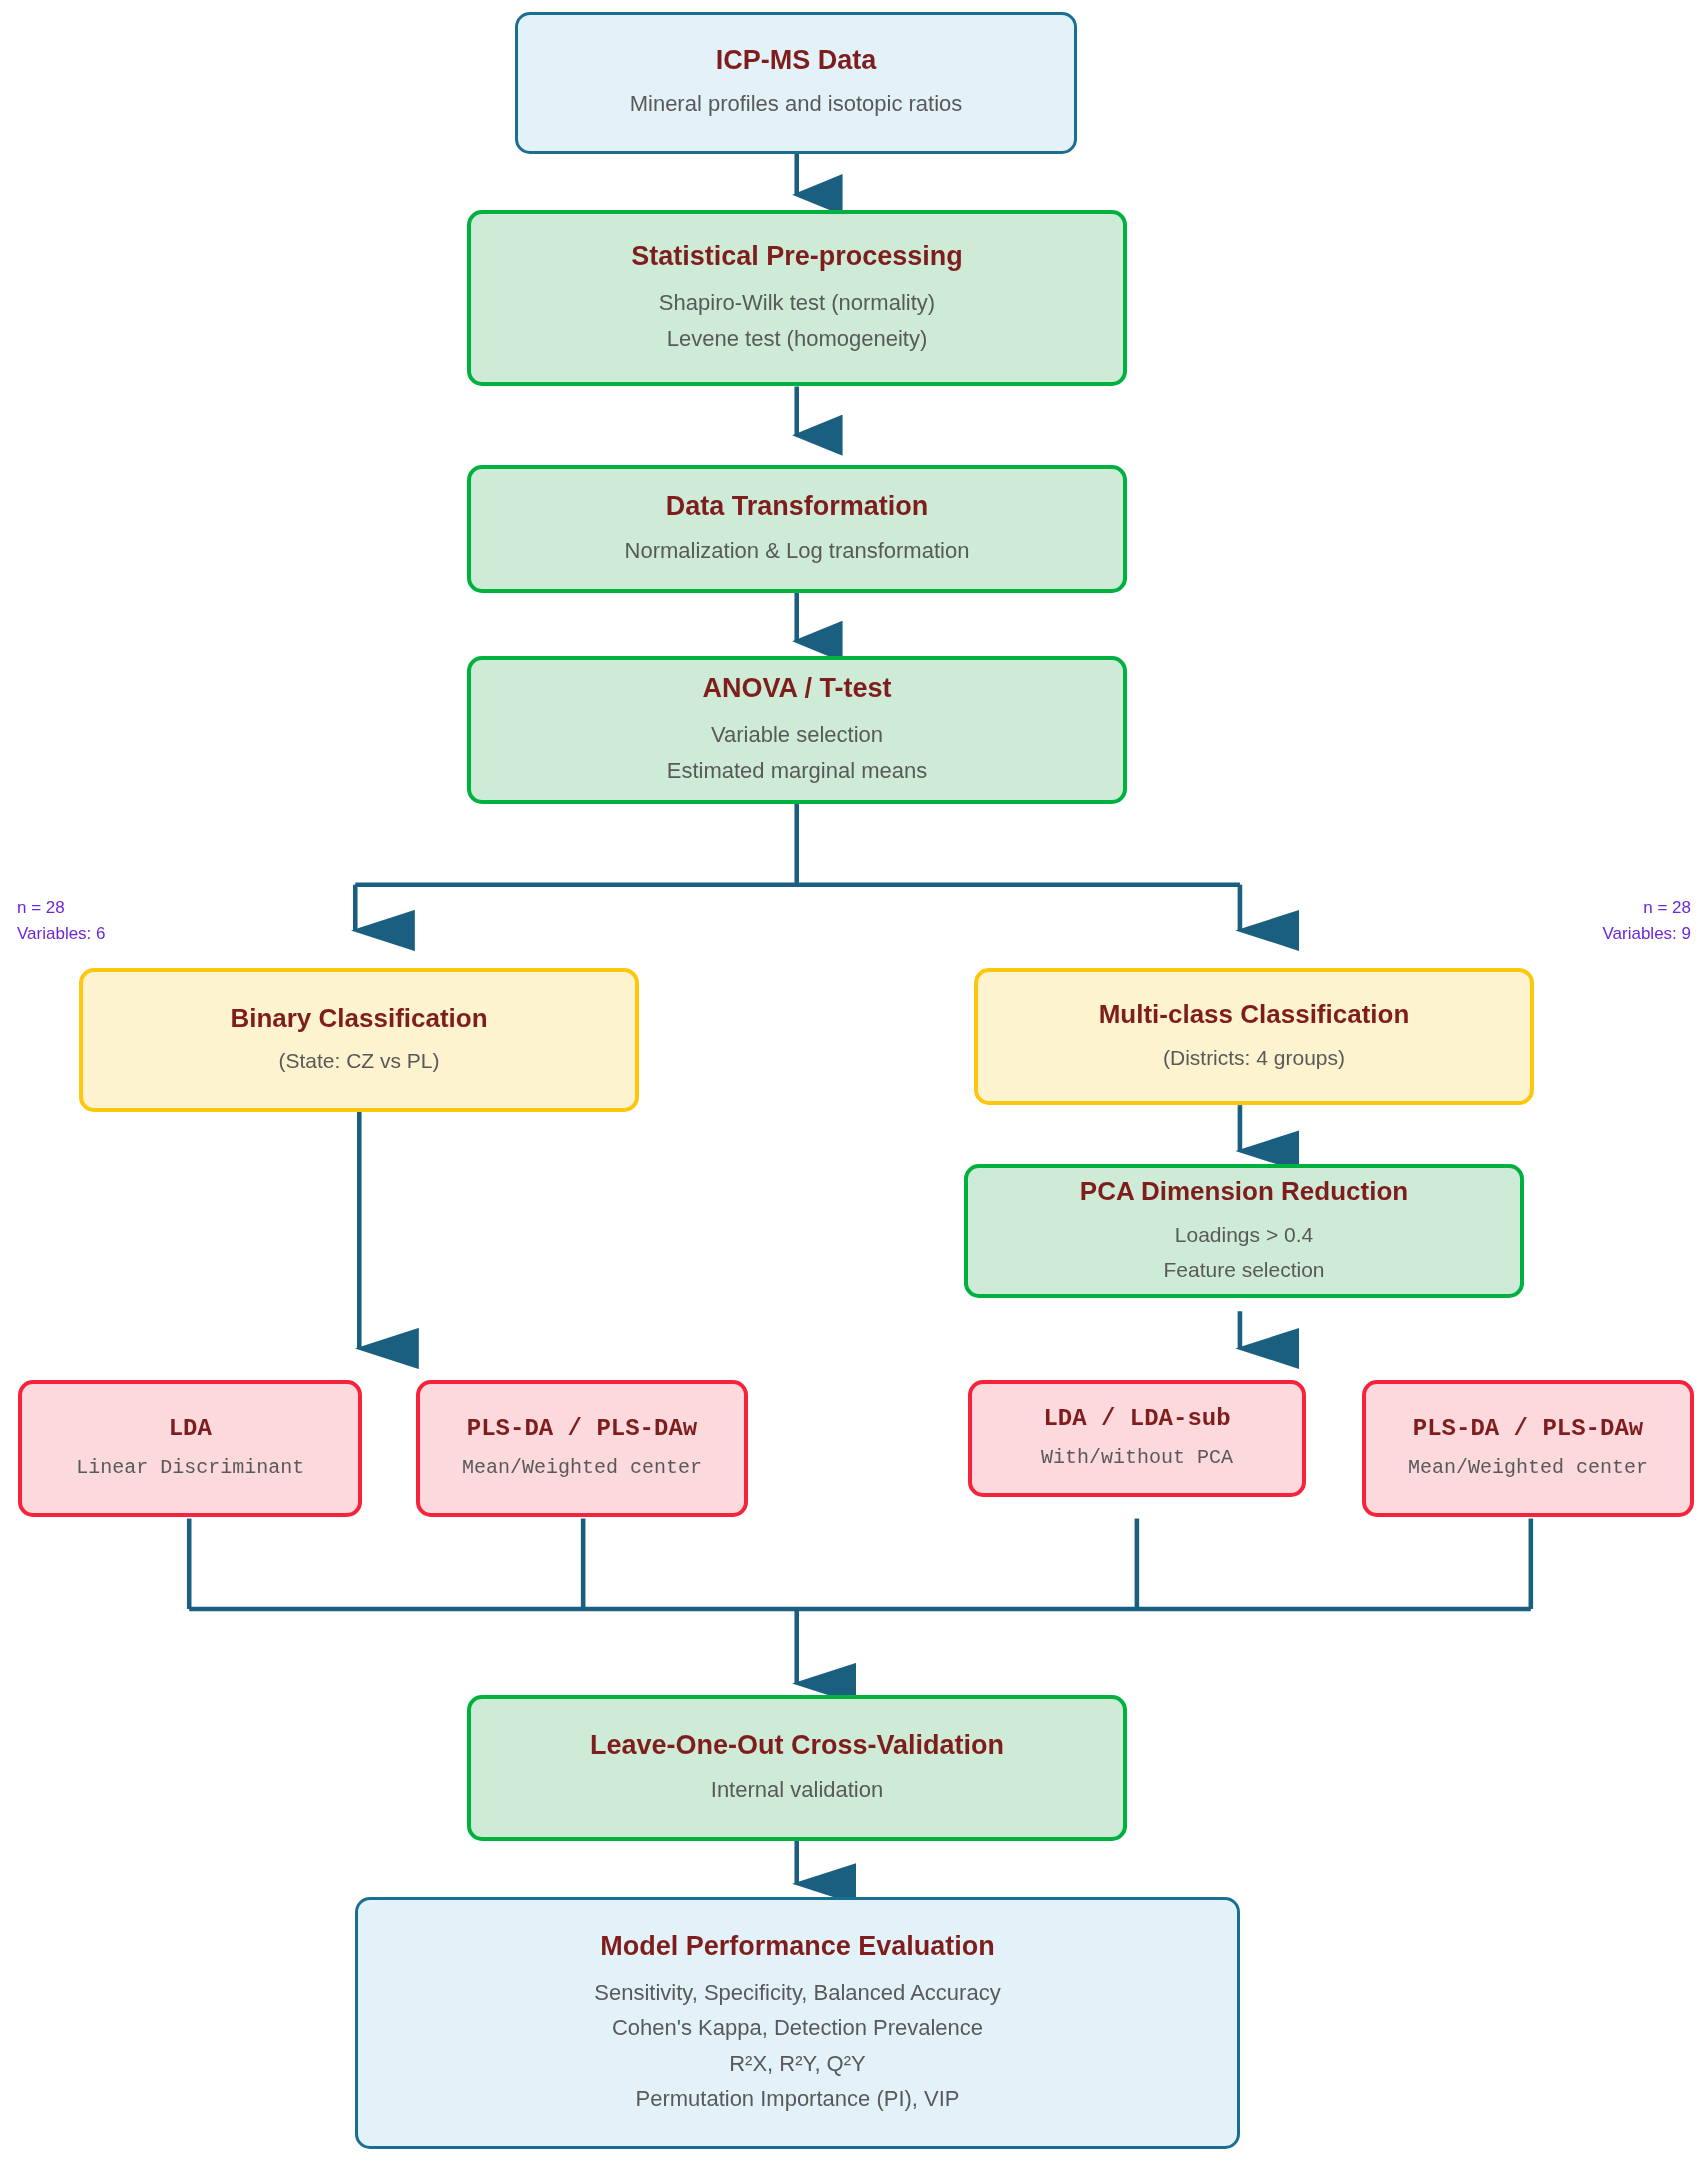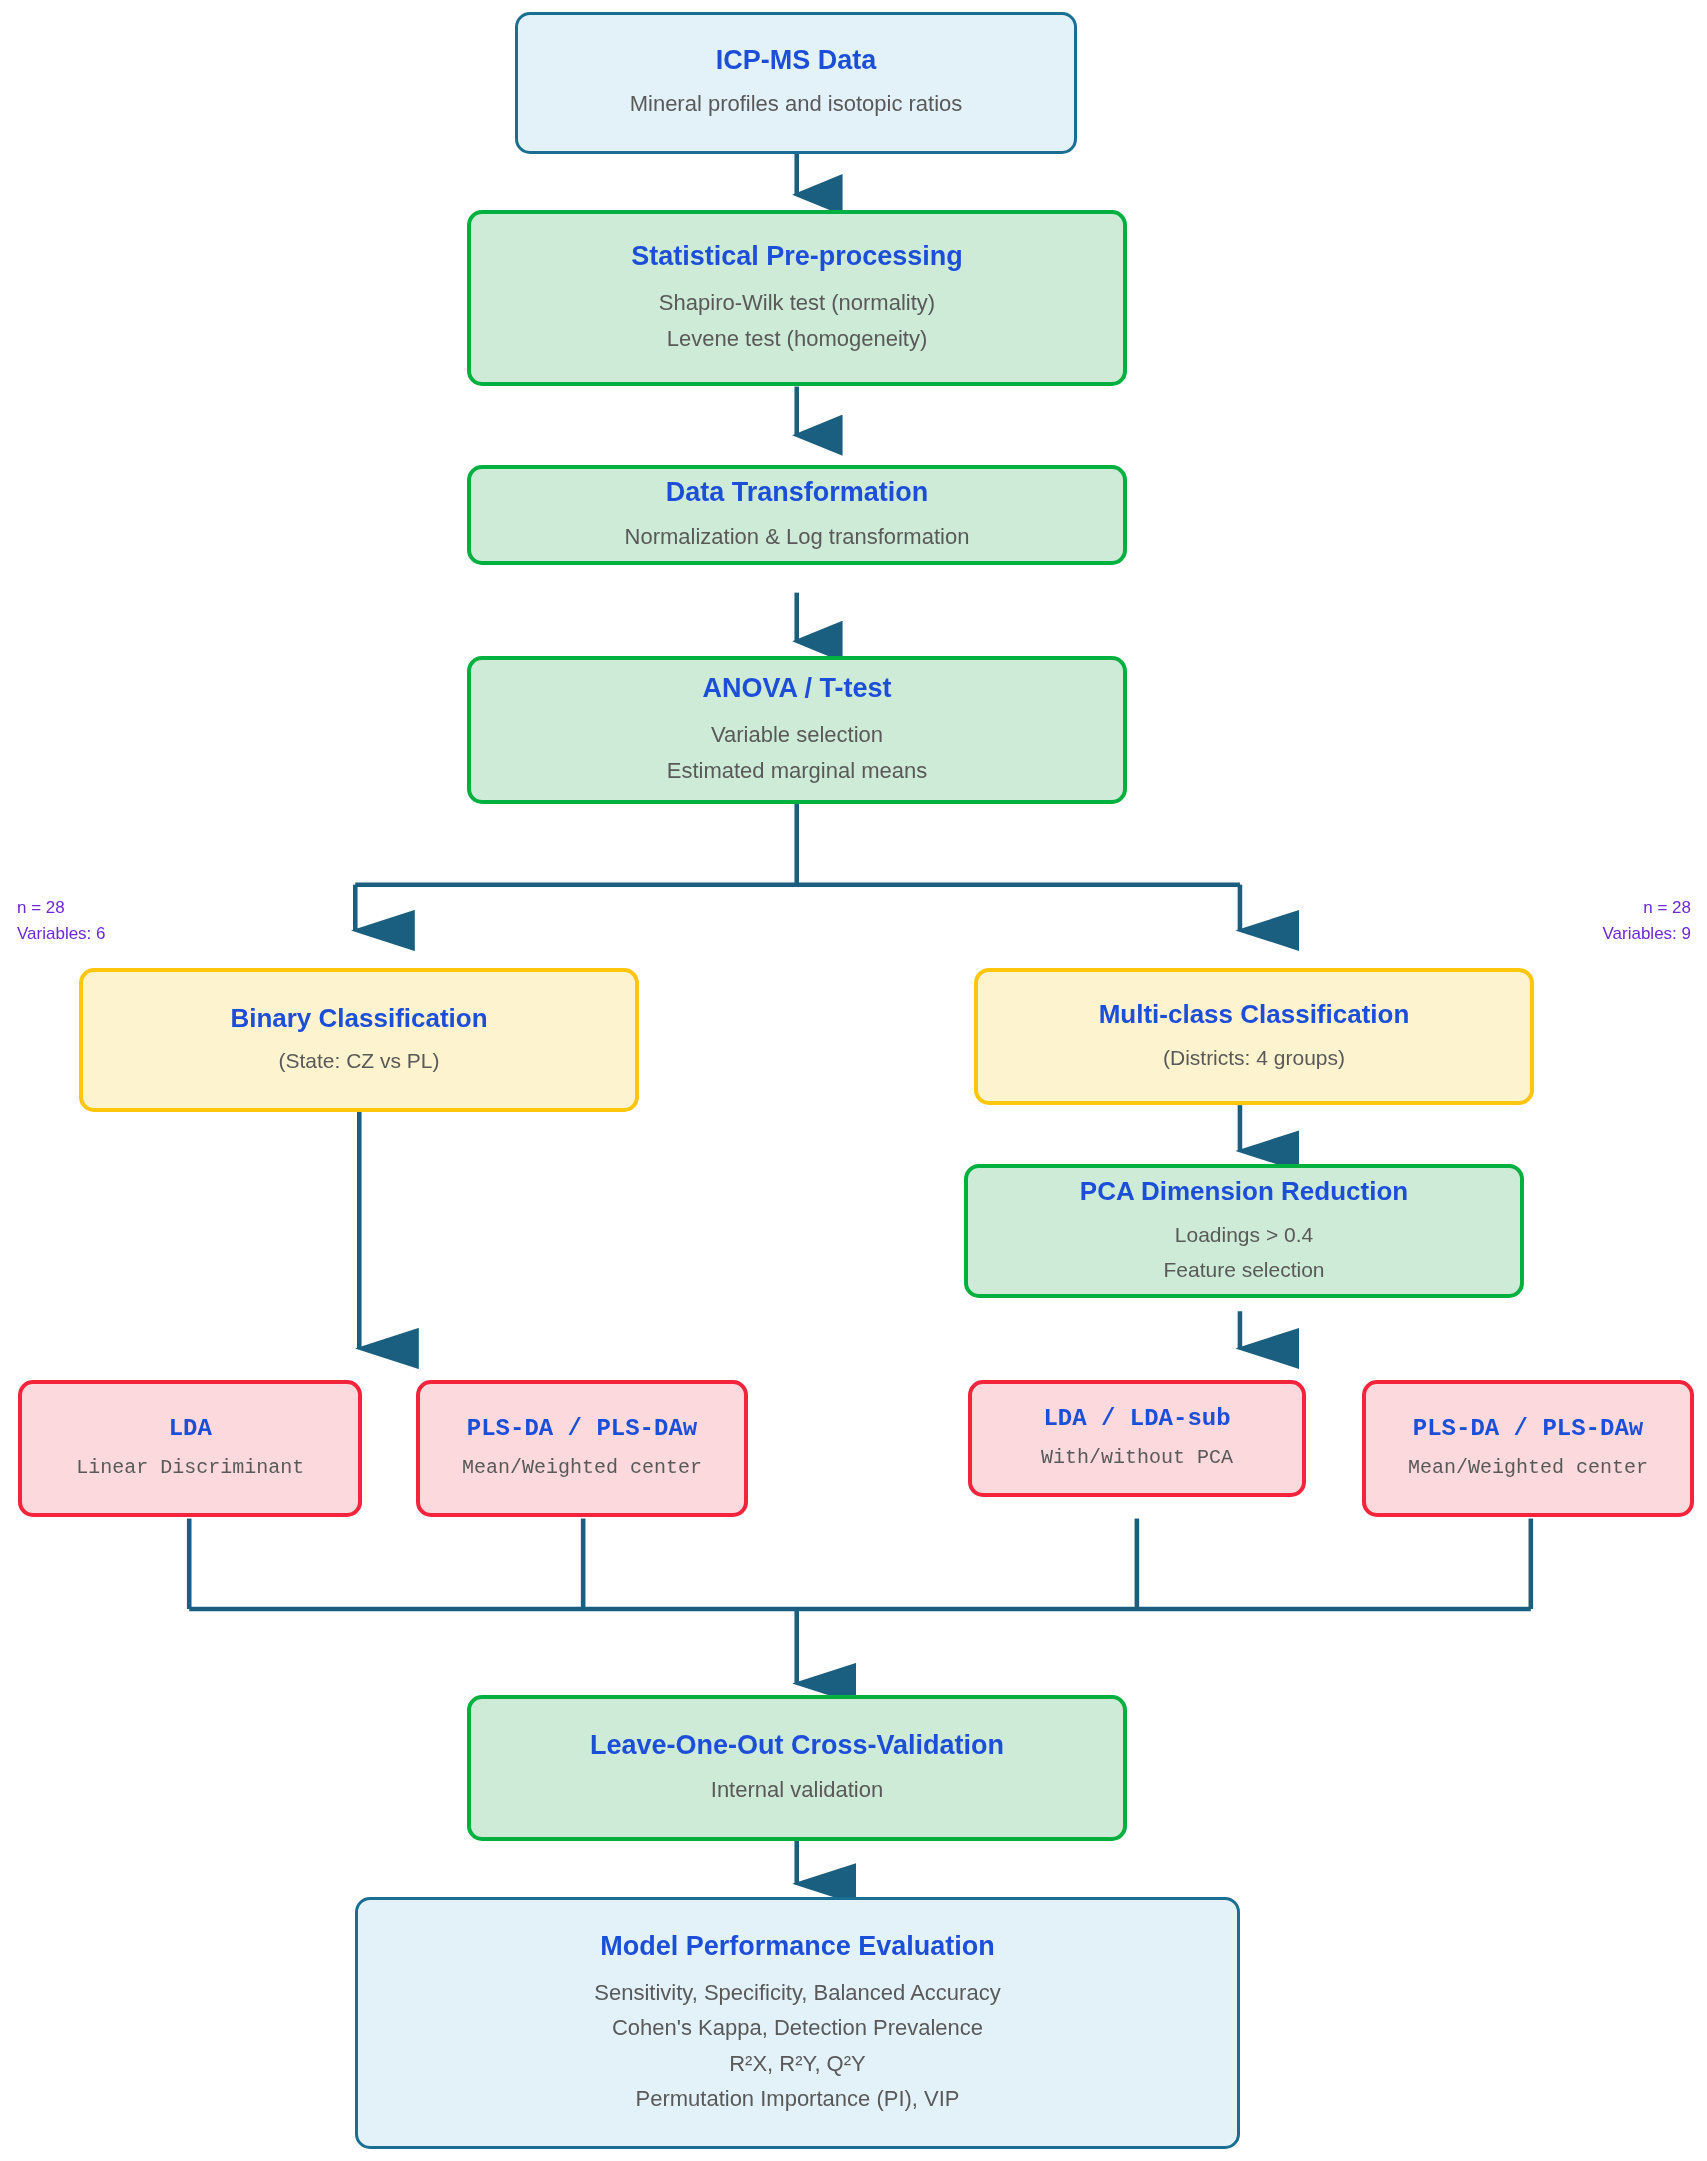--- a/index.html
+++ b/index.html
@@ -33,21 +33,21 @@
     border-radius: 15px;
     display: flex;
     flex-direction: column;
     align-items: center;
     justify-content: center;
     text-align: center;
     padding: 5.7px 10.3px;
   }
   .node .title {
     font-weight: bold;
-    color: #1d4ed8;
+    color: #7f1d1d;
     line-height: 1.15;
     text-align: right;
   }
   .node .sub {
     color: #595959;
     line-height: 1.45;
     font-weight: normal;
   }
   
   .n-blue  { background: #e3f2f9; border: 3.4px solid #1a6e91; }
@@ -128,21 +128,21 @@
     <div class="title">ICP-MS Data</div>
     <div class="sub">Mineral profiles and isotopic ratios</div>
   </div>
 
   <div class="node n-green big gap-lg" style="left:467px; top:210px; width:660px; height:176px;">
     <div class="title">Statistical Pre-processing</div>
     <div class="sub">Shapiro-Wilk test (normality)</div>
     <div class="sub" style="margin-top:4.6px;">Levene test (homogeneity)</div>
   </div>
 
-  <div class="node n-green big gap-md" style="left:467px; top:465px; width:660px; height:100px;">
+  <div class="node n-green big gap-md" style="left:467px; top:465px; width:660px; height:128px;">
     <div class="title">Data Transformation</div>
     <div class="sub">Normalization &amp; Log transformation</div>
   </div>
 
   <div class="node n-green big gap-lg" style="left:467px; top:656px; width:660px; height:148px;">
     <div class="title">ANOVA / T-test</div>
     <div class="sub">Variable selection</div>
     <div class="sub" style="margin-top:4.6px;">Estimated marginal means</div>
   </div>
 

